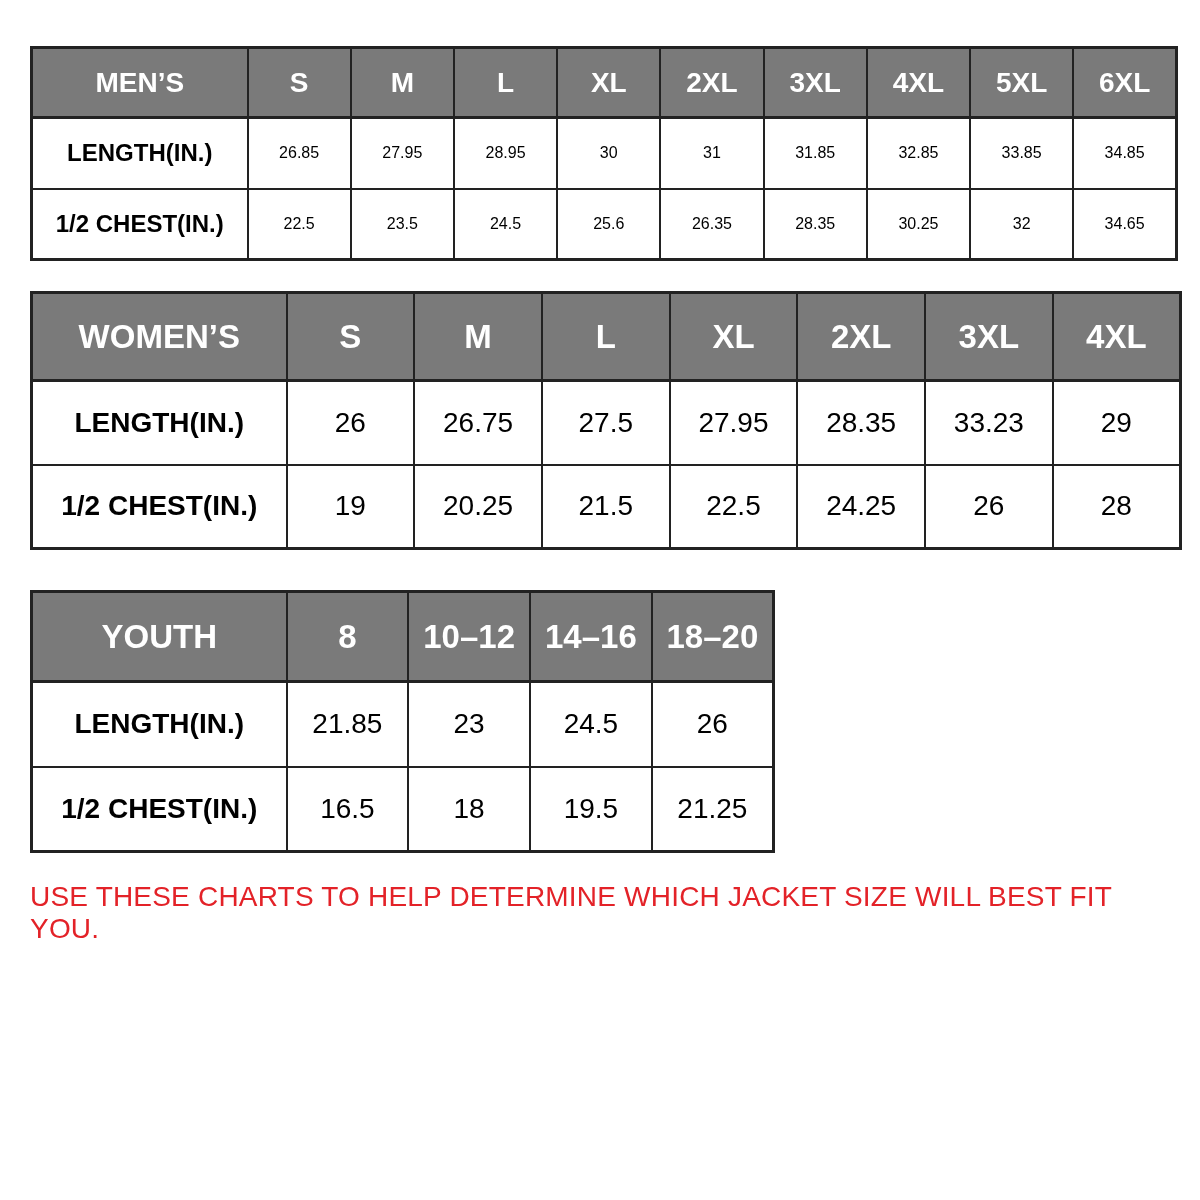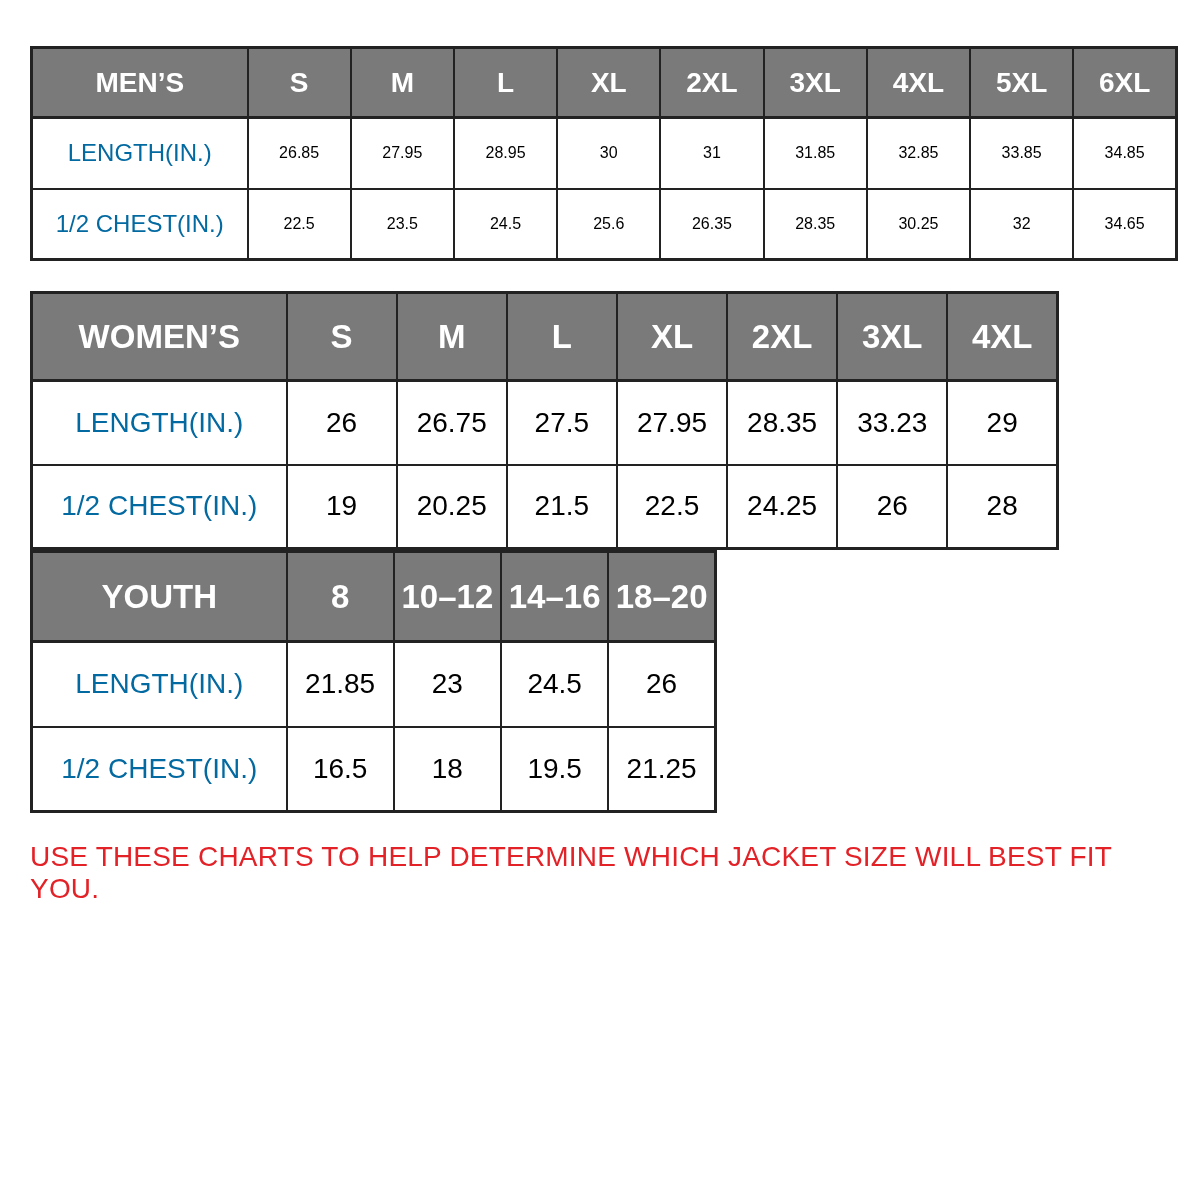--- a/index.html
+++ b/index.html
@@ -17,40 +17,40 @@
   
   .note { color:#e32228; font-size:27px; line-height:1.5;
     max-width:935px; margin-top:14px; letter-spacing:0.2px; }
 
   
   table { border-collapse:collapse; table-layout:fixed;
     border:3px solid #222; background:#fff; }
   th, td { border:2px solid #222; text-align:center; vertical-align:middle;
     padding:0 2px; overflow:hidden; }
   thead th { background:#7a7a7a; color:#fff; font-weight:700; border-bottom:3px solid #222; }
-  tbody .label-cell { font-weight:400; color:#0369a1; }
+  tbody .label-cell { font-weight:700; color:#000000; }
   tbody td { font-weight:400; color:#000; }
 
   .t-mens   { width:1148px; margin-top:22px; }
   .t-mens   col.col-first { width:216px; }
   .t-mens   thead tr { height:70px; }
   .t-mens   tbody tr { height:71px; }
   .t-mens   thead th { font-size:28px; }
   .t-mens   tbody td { font-size:16px; }
   .t-mens   tbody td.label-cell { font-size:24px; }
 
-  .t-womens { width:1029px; margin-top:30px; }
+  .t-womens { width:1152px; margin-top:30px; }
   .t-womens col.col-first { width:255px; }
   .t-womens thead tr { height:88px; }
   .t-womens tbody tr { height:84px; }
   .t-womens thead th { font-size:33px; }
   .t-womens tbody td { font-size:28px; }
   .t-womens tbody td.label-cell { font-size:28px; }
 
-  .t-youth  { width:687px; }
+  .t-youth  { width:745px; margin-top:40px; }
   .t-youth  col.col-first { width:255px; }
   .t-youth  thead tr { height:90px; }
   .t-youth  tbody tr { height:85px; }
   .t-youth  thead th { font-size:33px; }
   .t-youth  tbody td { font-size:28px; }
   .t-youth  tbody td.label-cell { font-size:28px; }
 
   
   .footer-note { color:#e32228; font-size:29px; line-height:1.55;
     max-width:1145px; margin-top:36px; letter-spacing:0.2px; }

